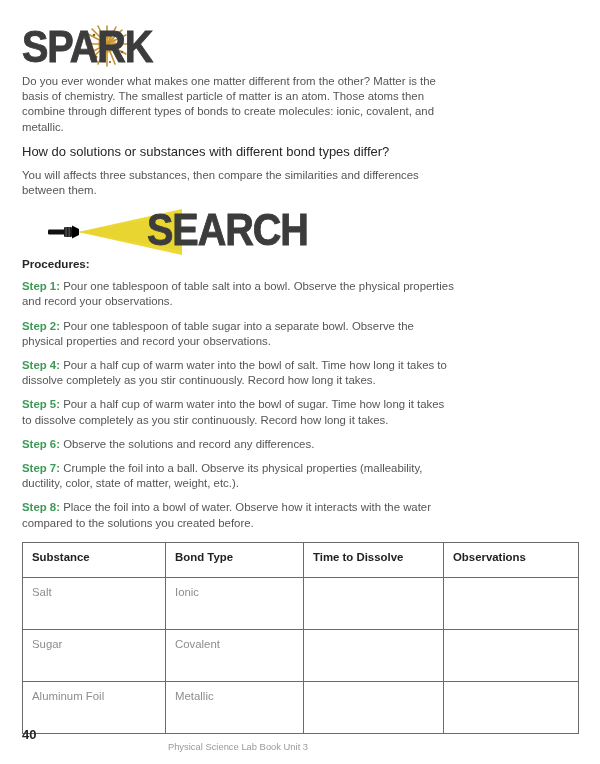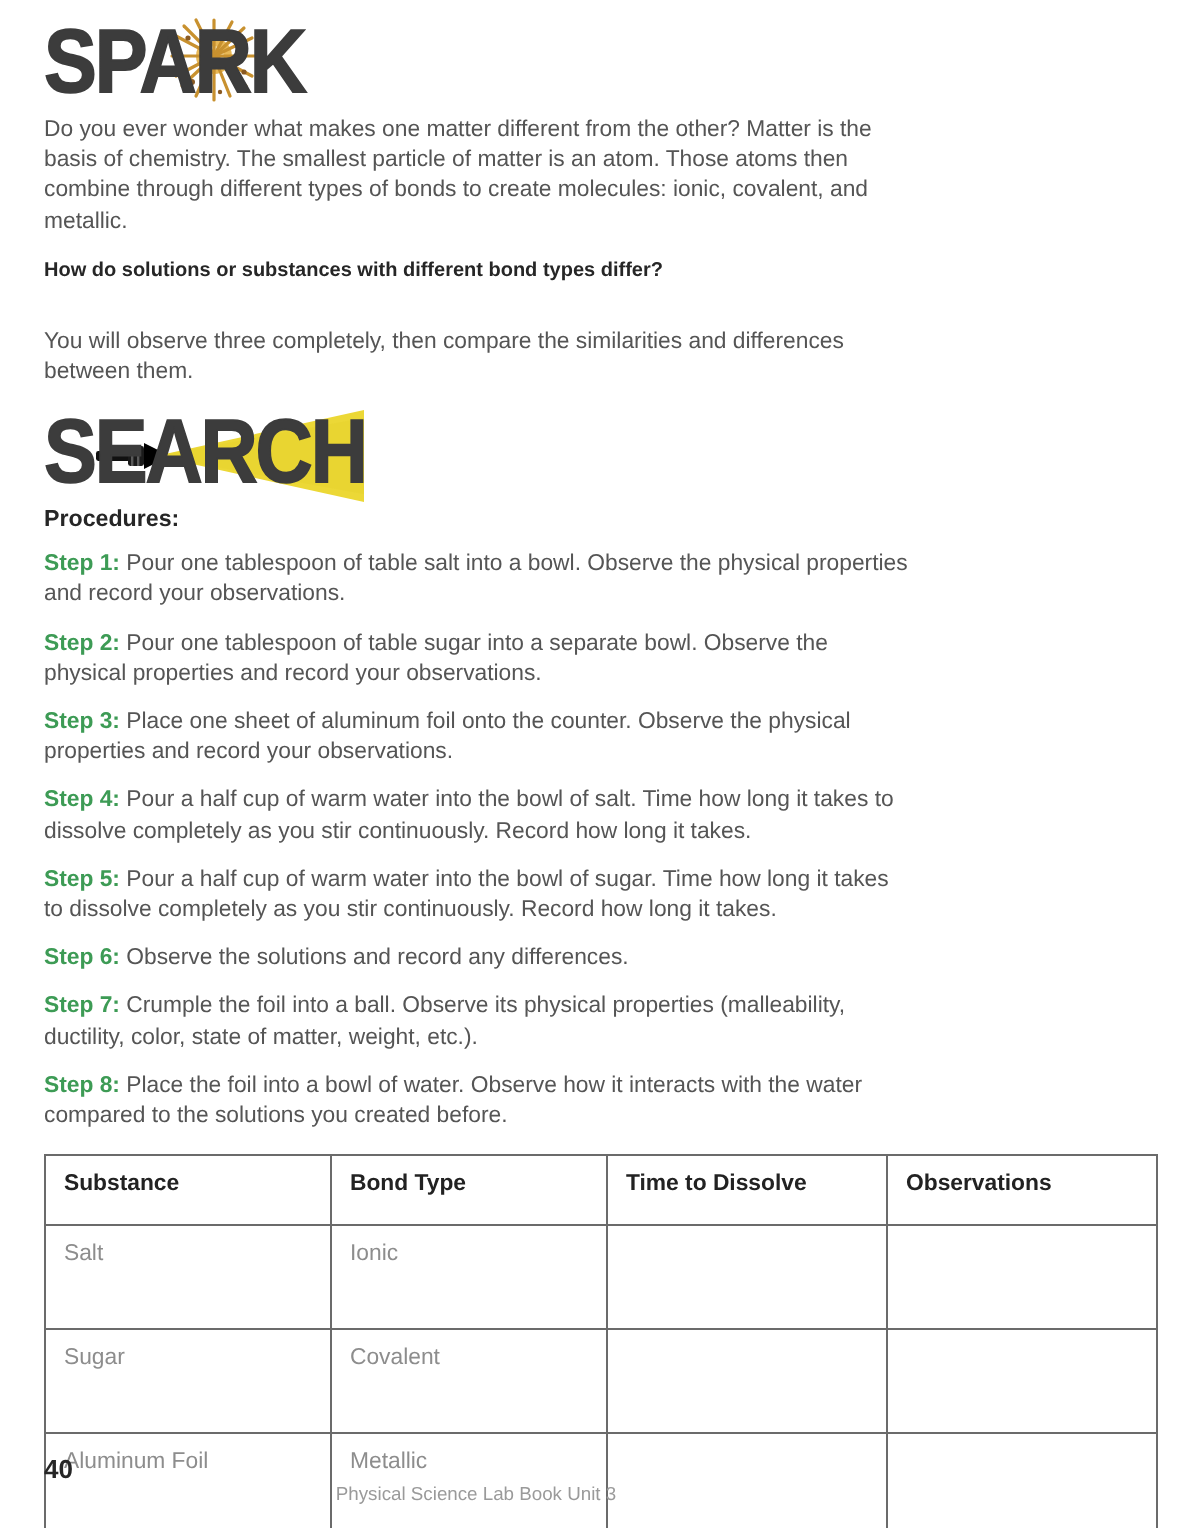--- a/index.html
+++ b/index.html
@@ -14,21 +14,21 @@
     font-family: "Liberation Sans", sans-serif;
     color: #4f4f4f;
     overflow: hidden;
   }
   .page {
     position: absolute;
     left: 0; top: 0;
     width: 476px;
     height: 764px;
     box-sizing: border-box;
-    padding: 0 22px;
+    padding: 16px 22px;
   }
 
   
   .banner {
     position: relative;
     display: block;
     height: 46px;
     margin: 0;
     padding: 0;
   }
@@ -72,25 +72,25 @@
   }
 
   
   p.body {
     font-size: 11.4px;
     line-height: 15.2px;
     color: #555555;
     margin: 0 0 9px 0;
   }
   h3.q {
-    font-size: 10px;
+    font-size: 13px;
     line-height: 15px;
-    font-weight: 700;
+    font-weight: 400;
     color: #262626;
-    margin: 0 0 21px 0;
+    margin: 0 0 9px 0;
   }
   h3.section-label {
     font-size: 11.6px;
     font-weight: 700;
     color: #262626;
     margin: 0 0 9px 0;
   }
 
   
   .step {
@@ -199,40 +199,39 @@
         </g>
       </g>
     </svg>
     <span class="banner-word">SPARK</span>
   </div>
 
   <p class="body">Do you ever wonder what makes one matter different from the other? Matter is the basis of chemistry. The smallest particle of matter is an atom. Those atoms then combine through different types of bonds to create molecules: ionic, covalent, and metallic.</p>
 
   <h3 class="q">How do solutions or substances with different bond types differ?</h3>
 
-  <p class="body">You will observe three completely, then compare the similarities and differences between them.</p>
-
-  <div class="banner" id="search-banner" style="margin-top:6px;">
+  <p class="body">You will affects three substances, then compare the similarities and differences between them.</p>
+
+  <div class="banner" id="search-banner" style="margin-top:6px;text-align:center;">
     <svg class="flashlight" viewBox="0 0 140 46" aria-hidden="true">
       <polygon points="34,23 138,0 138,46" fill="#ecd836"></polygon>
       <polygon points="34,23 138,4 138,42" fill="#e8d42e" opacity="0.55"></polygon>
       <rect x="4" y="20.5" width="17" height="5" rx="1.2" fill="#111111"></rect>
       <rect x="20" y="18" width="8" height="10" rx="1.2" fill="#1a1a1a"></rect>
       <polygon points="28,16.5 35,20 35,26 28,29.5" fill="#000000"></polygon>
       <rect x="21.5" y="18" width="1.2" height="10" fill="#5a5a5a"></rect>
       <rect x="24.5" y="18" width="1.2" height="10" fill="#5a5a5a"></rect>
     </svg>
     <span class="banner-word">SEARCH</span>
   </div>
 
   <h3 class="section-label">Procedures:</h3>
 
   <p class="step"><span class="step-label">Step 1:</span><span> Pour one tablespoon of table salt into a bowl. Observe the physical properties and record your observations.</span></p>
   <p class="step"><span class="step-label">Step 2:</span><span> Pour one tablespoon of table sugar into a separate bowl. Observe the physical properties and record your observations.</span></p>
-  <p class="step"><span class="step-label">Step 3:</span><span> Place one sheet of aluminum foil onto the counter. Observe the physical properties and record your observations.</span></p>
   <p class="step"><span class="step-label">Step 4:</span><span> Pour a half cup of warm water into the bowl of salt. Time how long it takes to dissolve completely as you stir continuously. Record how long it takes.</span></p>
   <p class="step"><span class="step-label">Step 5:</span><span> Pour a half cup of warm water into the bowl of sugar. Time how long it takes to dissolve completely as you stir continuously. Record how long it takes.</span></p>
   <p class="step"><span class="step-label">Step 6:</span><span> Observe the solutions and record any differences.</span></p>
   <p class="step"><span class="step-label">Step 7:</span><span> Crumple the foil into a ball. Observe its physical properties (malleability, ductility, color, state of matter, weight, etc.).</span></p>
   <p class="step"><span class="step-label">Step 8:</span><span> Place the foil into a bowl of water. Observe how it interacts with the water compared to the solutions you created before.</span></p>
 
   <table class="lab">
     <colgroup>
         <col class="c1">
         <col class="c2">

